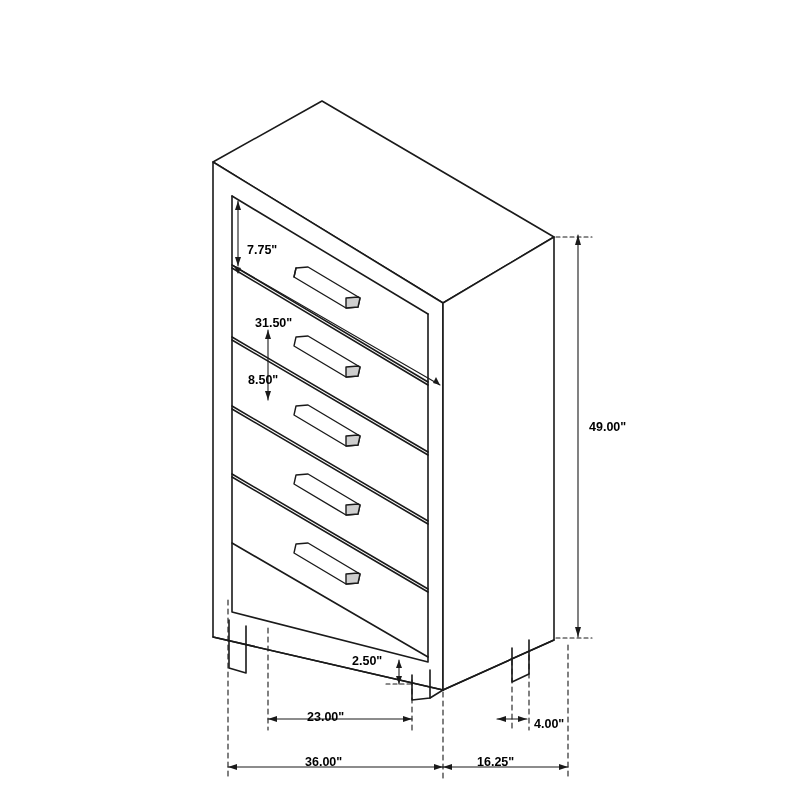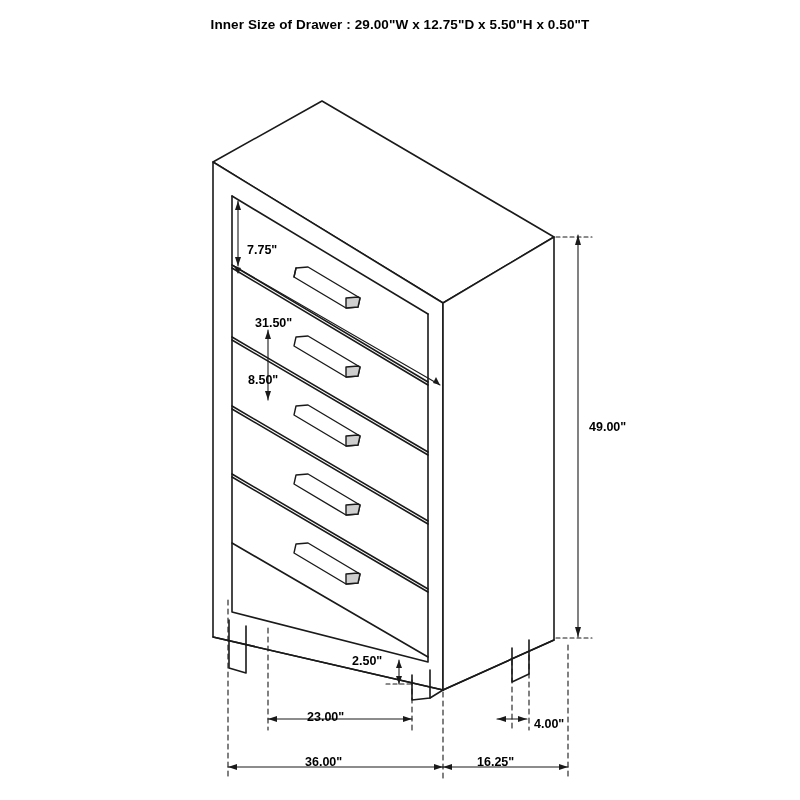--- a/index.html
+++ b/index.html
@@ -44,21 +44,20 @@
     font-weight: bold;
     color: #000000;
     white-space: nowrap;
   }
 </style>
 </head>
 <body>
 
 <div id="diagram-root">
 
-  <div id="title">Inner Size of Drawer : 29.00"W x 12.75"D x 5.50"H x 0.50"T</div>
 
   <svg id="drawing" viewBox="0 0 800 800">
     <g fill="none" stroke="#1a1a1a" stroke-width="1.6" stroke-linejoin="round" stroke-linecap="round">
 
       <g>
         <polygon points="213,162 322,101 554,237 443,303" fill="#ffffff"></polygon>
       </g>
 
       <g>
         <polygon points="213,162 443,303 443,690 213,637" fill="#ffffff"></polygon>

